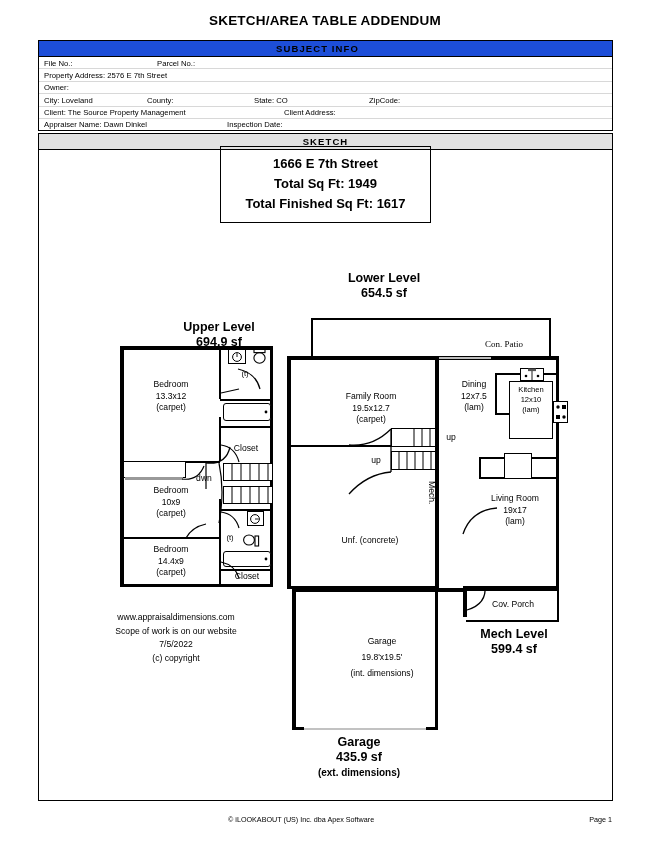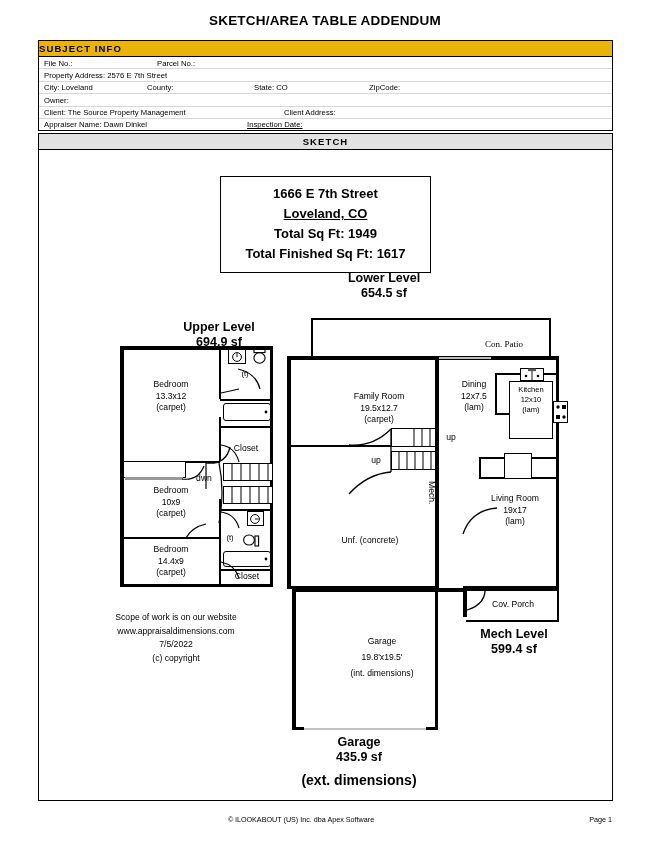--- a/index.html
+++ b/index.html
@@ -37,22 +37,23 @@
   .info-table {
     position: absolute;
     left: 38px;
     top: 40px;
     width: 575px;
     border: 1.5px solid #000;
     box-sizing: border-box;
     background: #fff;
   }
   .band {
-    background: #eab308;
+    background: #1d4ed8;
     border-bottom: 1px solid #000;
+    text-align: center;
     font-size: 9.5px;
     font-weight: bold;
     letter-spacing: 1.1px;
     padding: 2px 16px 2px 0;
   }
   .inforow {
     position: relative;
     height: 11.4px;
     border-bottom: 1px solid #d8d8d8;
     font-size: 7.7px;
@@ -97,21 +98,20 @@
     left: 181px;
     top: 13px;
     width: 211px;
     border: 1.6px solid #000;
     box-sizing: border-box;
     text-align: center;
     padding: 7px 4px 8px 4px;
     font-weight: bold;
     font-size: 13px;
     line-height: 20px;
-    margin-top: 30px;
   }
   .addr-box .u { text-decoration: underline; }
 
   
   .plan {
     position: absolute;
     left: 0; top: 0; right: 0; bottom: 0;
   }
 
   
@@ -191,47 +191,46 @@
     <div class="inforow">
       <span class="cell" style="left:5px;">File No.:</span>
       <span class="cell" style="left:118px;">Parcel No.:</span>
     </div>
 
     <div class="inforow">
       <span class="cell" style="left:5px;">Property Address: 2576 E 7th Street</span>
     </div>
 
     <div class="inforow">
+      <span class="cell" style="left:5px;">Owner:</span>
+    </div>
+
+    <div class="inforow">
       <span class="cell" style="left:5px;">City: Loveland</span>
       <span class="cell" style="left:108px;">County:</span>
       <span class="cell" style="left:215px;">State: CO</span>
       <span class="cell" style="left:330px;">ZipCode:</span>
     </div>
 
     <div class="inforow">
-      <span class="cell" style="left:5px;">Owner:</span>
-    </div>
-
-    <div class="inforow">
       <span class="cell" style="left:5px;">Client: The Source Property Management</span>
       <span class="cell" style="left:245px;">Client Address:</span>
     </div>
 
     <div class="inforow">
       <span class="cell" style="left:5px;">Appraiser Name: Dawn Dinkel</span>
-      <span class="cell" style="left:208px;text-decoration:underline;">Inspection Date:</span>
+      <span class="cell" style="left:188px;">Inspection Date:</span>
     </div>
   </div>
 
   <div class="sketch">
     <div class="sketch-band">SKETCH</div>
 
     <div class="addr-box">
       <div>1666 E 7th Street</div>
-      <div class="u">Loveland, CO</div>
       <div>Total Sq Ft: 1949</div>
       <div>Total Finished Sq Ft: 1617</div>
     </div>
 
     <div class="plan">
 
       <div class="hdr" style="left:110px; top:171px; width:140px;margin-top:16px;">
         <div>Upper Level</div>
         <div>694.9 sf</div>
       </div>
@@ -242,21 +241,21 @@
       </div>
 
       <div class="hdr" style="left:400px; top:494px; width:150px;">
         <div>Mech Level</div>
         <div>599.4 sf</div>
       </div>
 
       <div class="hdr" style="left:240px; top:602px; width:160px;">
         <div>Garage</div>
         <div>435.9 sf</div>
-        <div class="lbl" style="position:relative; left:0; top:10px; width:160px; font-size:14px;">(ext. dimensions)</div>
+        <div class="lbl" style="position:relative; left:0; top:2px; width:160px; font-size:10px;">(ext. dimensions)</div>
       </div>
 
       <div class="wall" style="left:81px;  top:213px; width:153px; height:3.5px;"></div>
       <div class="wall" style="left:81px;  top:213px; width:3.5px; height:241px;"></div>
       <div class="wall" style="left:230.5px; top:213px; width:3.5px; height:241px;"></div>
       <div class="wall" style="left:81px;  top:450.5px; width:153px; height:3.5px;"></div>
 
       <div class="thin" style="left:180px; top:213px; width:1.6px; height:53px;"></div>
       <div class="thin" style="left:180px; top:284px; width:1.6px; height:44px;"></div>
       <div class="thin" style="left:180px; top:328px; width:1.6px; height:0px;"></div>
@@ -422,21 +421,21 @@
         <rect x="9" y="4" width="4" height="4" fill="#000"></rect>
         <rect x="3" y="14" width="4" height="4" fill="#000"></rect>
         <circle cx="11" cy="16" r="1.7" fill="#000"></circle>
       </svg>
 
       <div class="thin" style="left:440px; top:324px; width:78px; height:1.6px;"></div>
       <div class="thin" style="left:440px; top:324px; width:1.6px; height:22px;"></div>
       <div class="thin" style="left:440px; top:344px; width:78px; height:1.6px;"></div>
       <div class="boxline" style="left:465px; top:320px; width:28px; height:26px;"></div>
 
-      <div class="lbl" style="left:280px; top:258px; width:120px;">
+      <div class="lbl" style="left:272px; top:258px; width:120px;">
         <div>Family Room</div>
         <div>19.5x12.7</div>
         <div>(carpet)</div>
       </div>
 
       <div class="lbl" style="left:404px; top:246px; width:62px;">
         <div>Dining</div>
         <div>12x7.5</div>
         <div>(lam)</div>
       </div>
@@ -471,22 +470,22 @@
 
       <div class="wall" style="left:396px; top:455px; width:30px; height:3.5px;"></div>
 
       <div class="lbl" style="left:288px; top:500px; width:110px; line-height:16px;">
         <div>Garage</div>
         <div>19.8'x19.5'</div>
         <div>(int. dimensions)</div>
       </div>
 
       <div class="scope" style="left:22px; top:478px; width:230px;">
+        <div>www.appraisaldimensions.com</div>
         <div>Scope of work is on our website</div>
-        <div>www.appraisaldimensions.com</div>
         <div>7/5/2022</div>
         <div>(c) copyright</div>
       </div>
 
     </div>
   </div>
 
   <div class="footer-left">© iLOOKABOUT (US) Inc. dba Apex Software</div>
   <div class="footer-right">Page 1</div>
 

